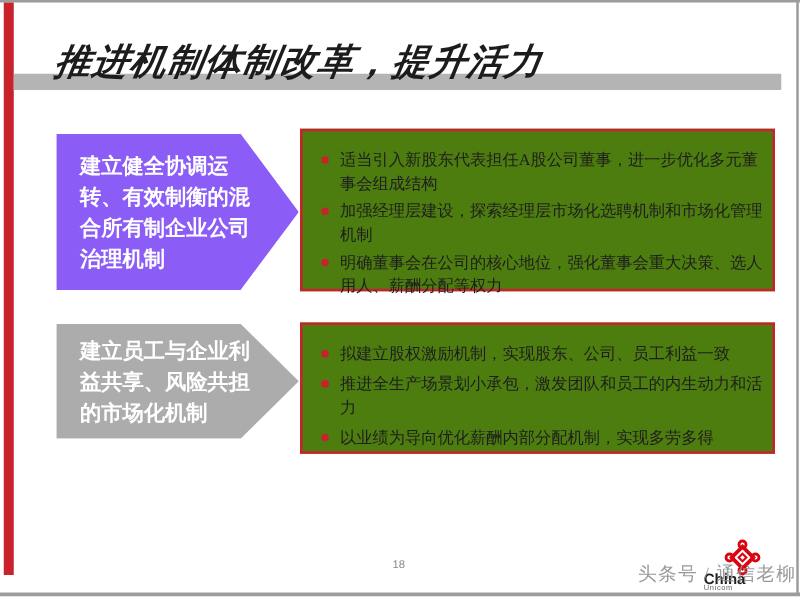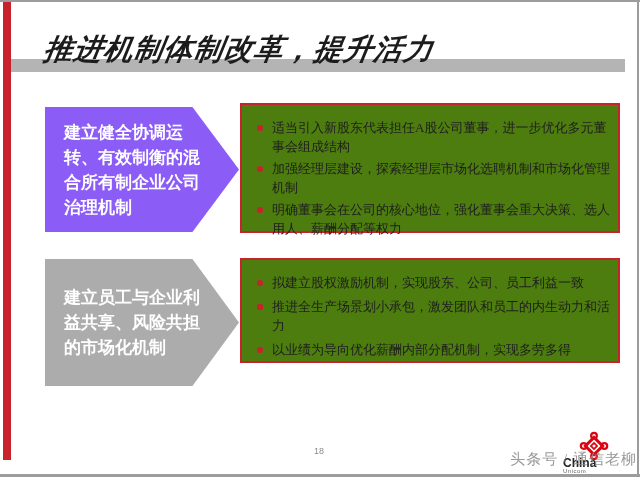--- a/index.html
+++ b/index.html
@@ -17,21 +17,21 @@
     position:absolute; left:44px; top:30px; margin:0; z-index:2;
     font-size:29px; font-weight:bold; color:#1c1c1c; white-space:nowrap;
   }
   .title .skew { display:inline-block; font-style:italic; transform:skewX(-9deg); letter-spacing:1px; }
 
   .arrow {
     position:absolute; left:45px; width:194px; display:flex; align-items:center;
     clip-path:polygon(0 0, 76% 0, 100% 50%, 76% 100%, 0 100%);
   }
   .arrow.red  { top:107px; height:125px; background:#8b5cf6; }
-  .arrow.gray { top:259px; height:127px; background:#ACACAC; }
+  .arrow.gray { top:259px; height:92px; background:#ACACAC; }
   .arrow-text {
     padding:0 28px 0 19px; color:#ffffff; font-weight:bold;
     font-size:17px; line-height:25px;
   }
 
   .box {
     position:absolute; left:240px; width:380px; background:#4d7c0f;
     border:2px solid #C8232C; box-sizing:border-box;
   }
   .box.b1 { top:103px; height:130px; }

